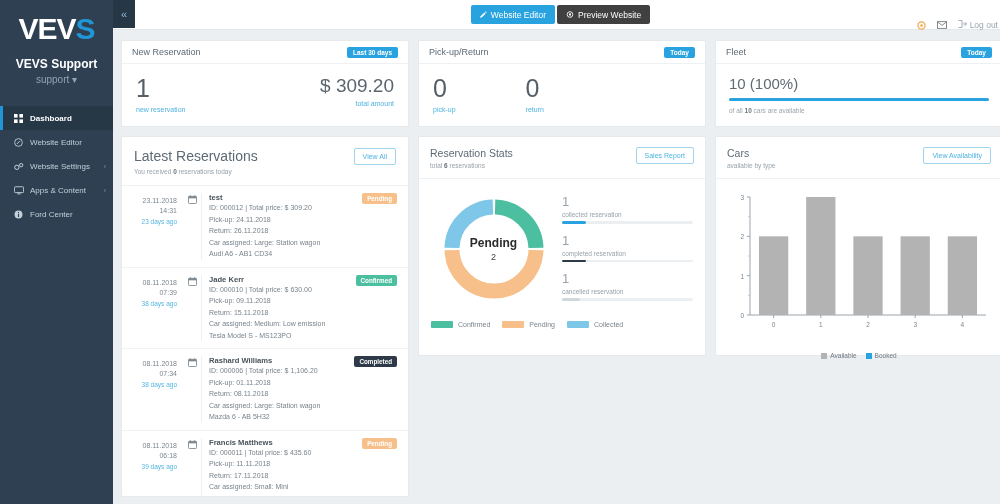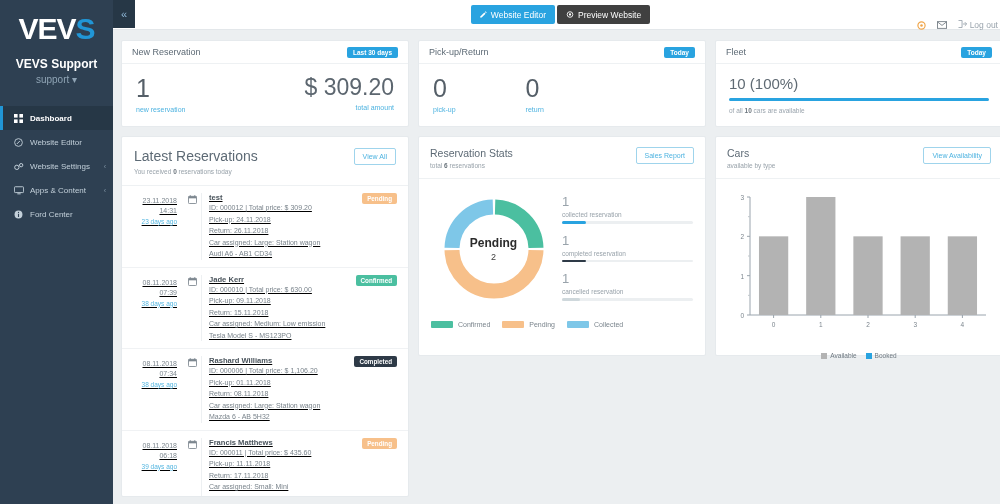--- a/index.html
+++ b/index.html
@@ -125,21 +125,21 @@
     padding: 2px 6px; border-radius: 2px; font-weight: bold;
   }
 
   
   .stat-card { width: 288px; }
   .stat-body { display: flex; justify-content: space-between; padding: 12px 14px 11px; }
   .stat-blk { }
   .stat-num { font-size: 25px; color: #555f68; line-height: 1; font-weight: 300; }
   .stat-lbl { font-size: 7px; color: #4eb3e0; margin-top: 5px; }
   .stat-blk.right { text-align: right; }
-  .stat-num.money { font-size: 23px; color: #5c666f; }
+  .stat-num.money { font-size: 19px; color: #5c666f; }
   .stat-two { display: flex; gap: 70px; padding: 12px 14px 11px; }
 
   .fleet-card { width: 288px; }
   .fleet-body { padding: 11px 13px 12px; }
   .fleet-num { font-size: 15px; color: #5f6a73; font-weight: 300; }
   .bar-outer {
     margin-top: 6px; height: 3px; background: #e6ebee; border-radius: 2px;
     overflow: hidden;
   }
   .bar-inner { height: 100%; background: #29a3e0; }
@@ -151,21 +151,21 @@
   .lr-head { padding: 11px 12px 10px; display: flex; justify-content: space-between;
              align-items: flex-start; border-bottom: 1px solid #eef1f3; }
   .lr-title { font-size: 14px; color: #5d6a75; font-weight: 300; }
   .lr-sub { font-size: 6.5px; color: #98a2aa; margin-top: 4px; }
   .lr-sub b { color: #69737b; }
   .btn-outline {
     font-size: 7px; color: #4eb3e0; border: 1px solid #9fd4ec;
     background: #fff; padding: 4px 8px; border-radius: 2px; cursor: pointer;
     white-space: nowrap;
   }
-  .res-list { max-height: 310px; overflow: hidden; text-decoration: underline; }
+  .res-list { max-height: 310px; overflow: hidden; }
   .res-item { display: flex; padding: 7px 9px 7px 6px; border-bottom: 1px solid #f0f2f4; }
   .res-date {
     width: 56px; flex: 0 0 56px; text-align: right; padding-right: 7px; padding-top: 3px;
   }
   .res-d { font-size: 7px; color: #7d878f; line-height: 1.45; }
   .res-ago { font-size: 6.5px; color: #55b6e0; margin-top: 2px; }
   .res-ic {
     width: 17px; flex: 0 0 17px; padding-top: 2px;
     display: flex; justify-content: center; color: #7d878f;
   }

